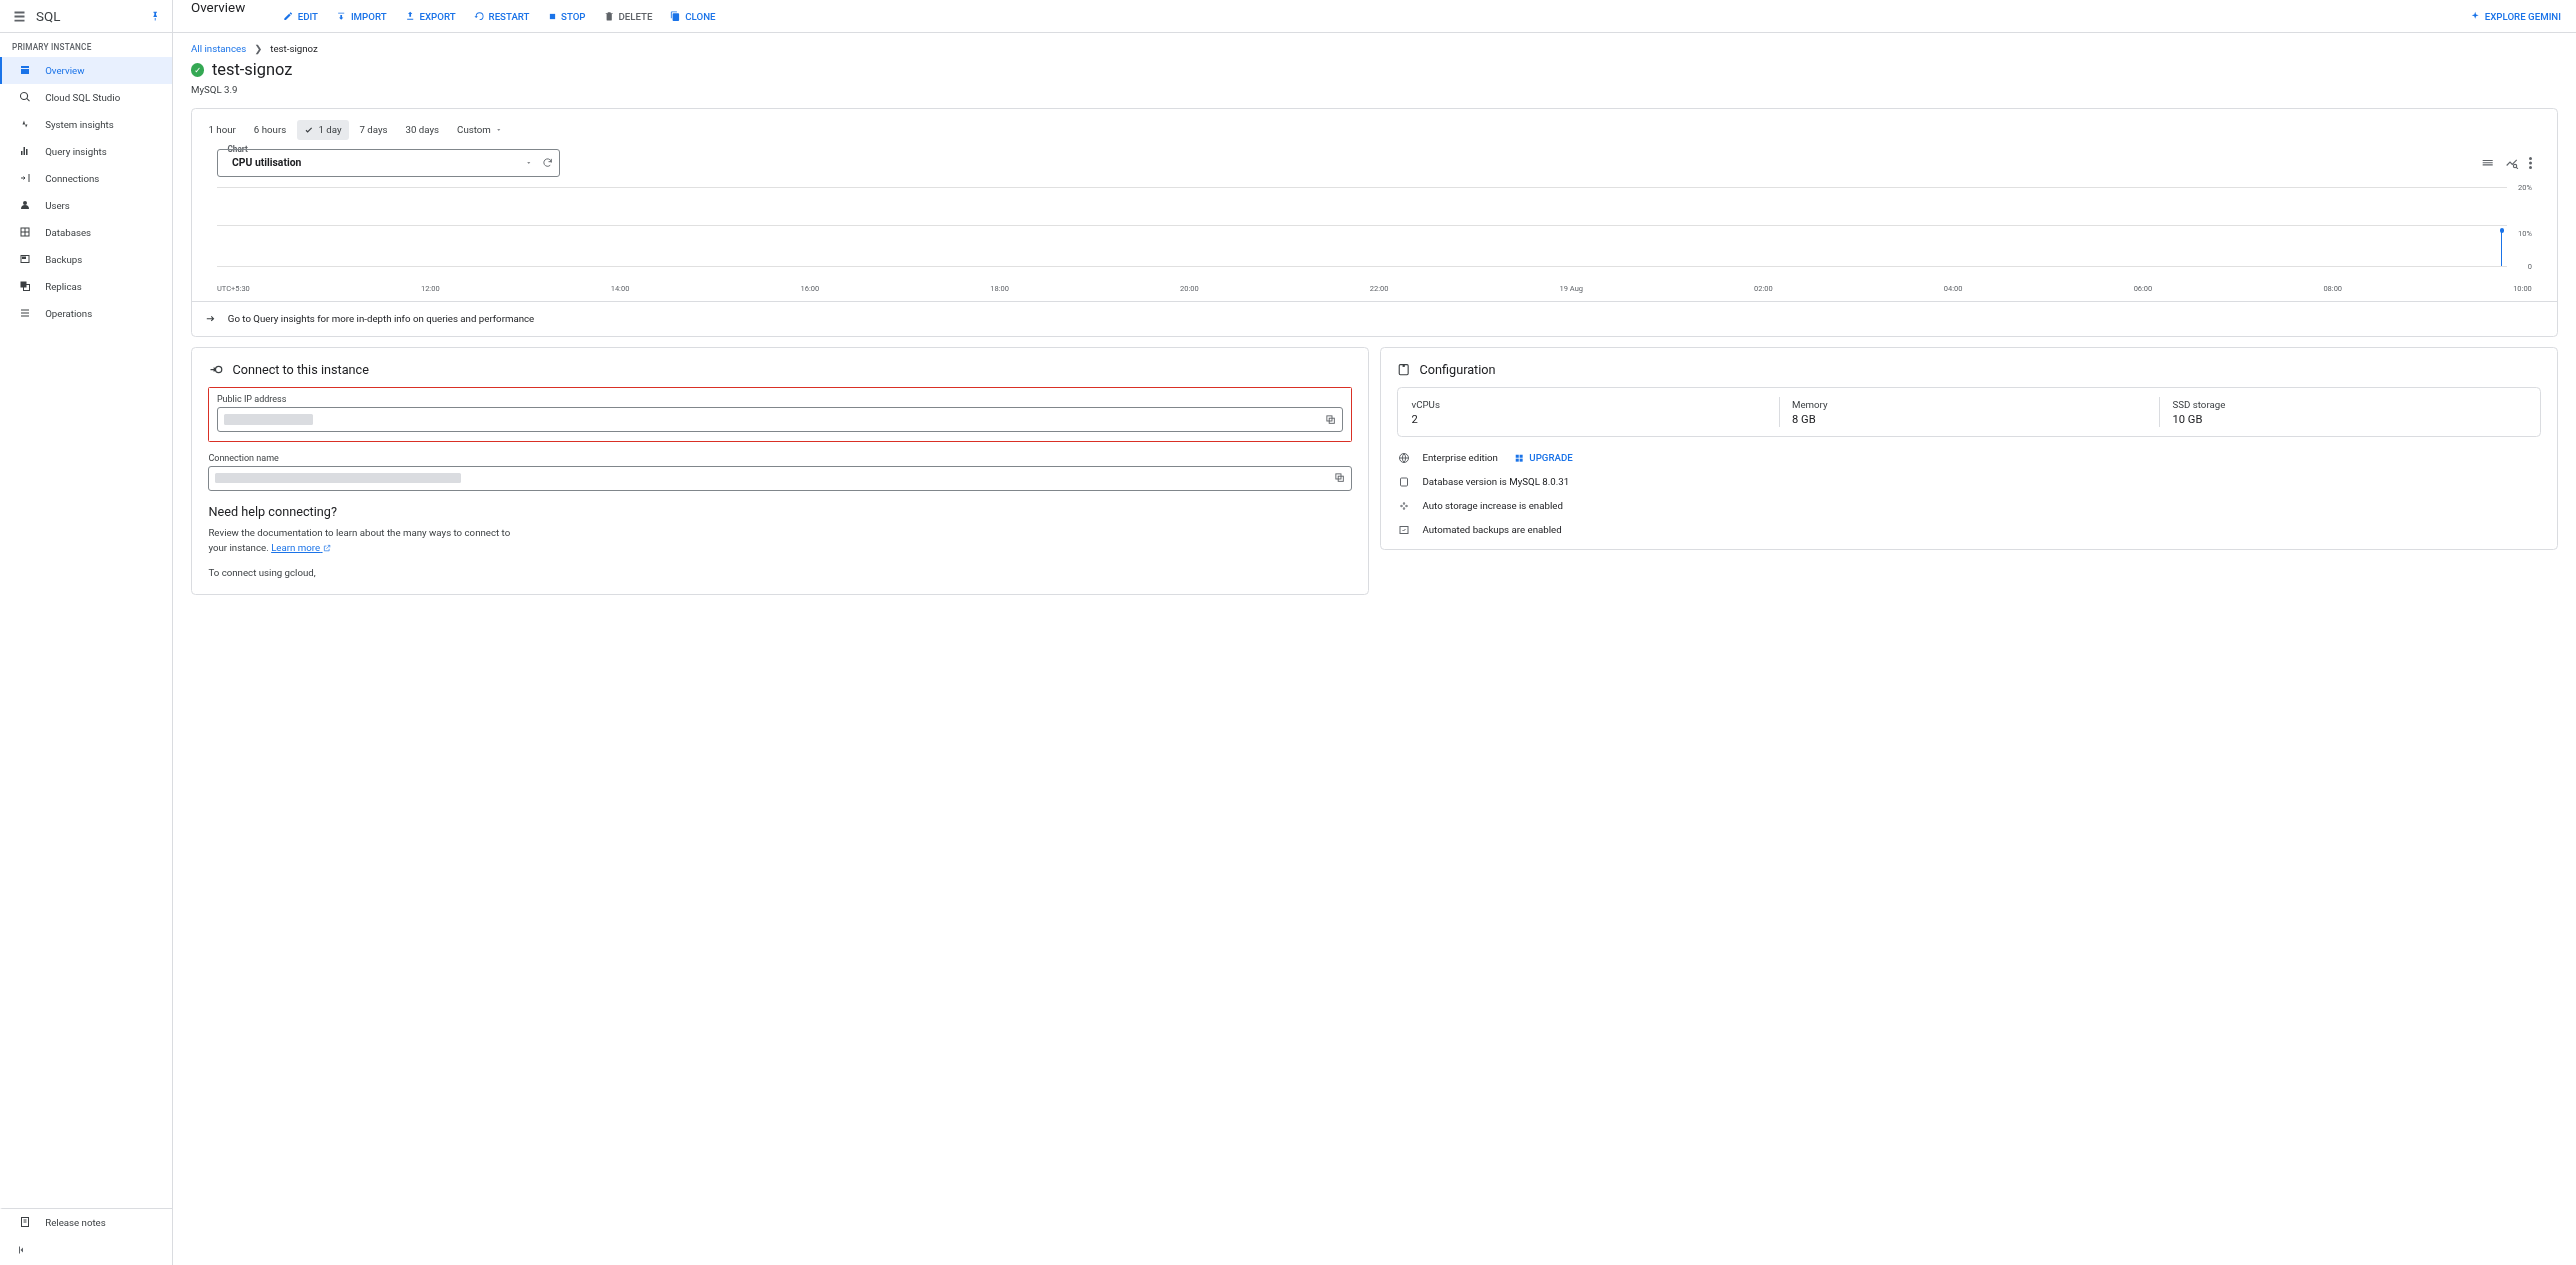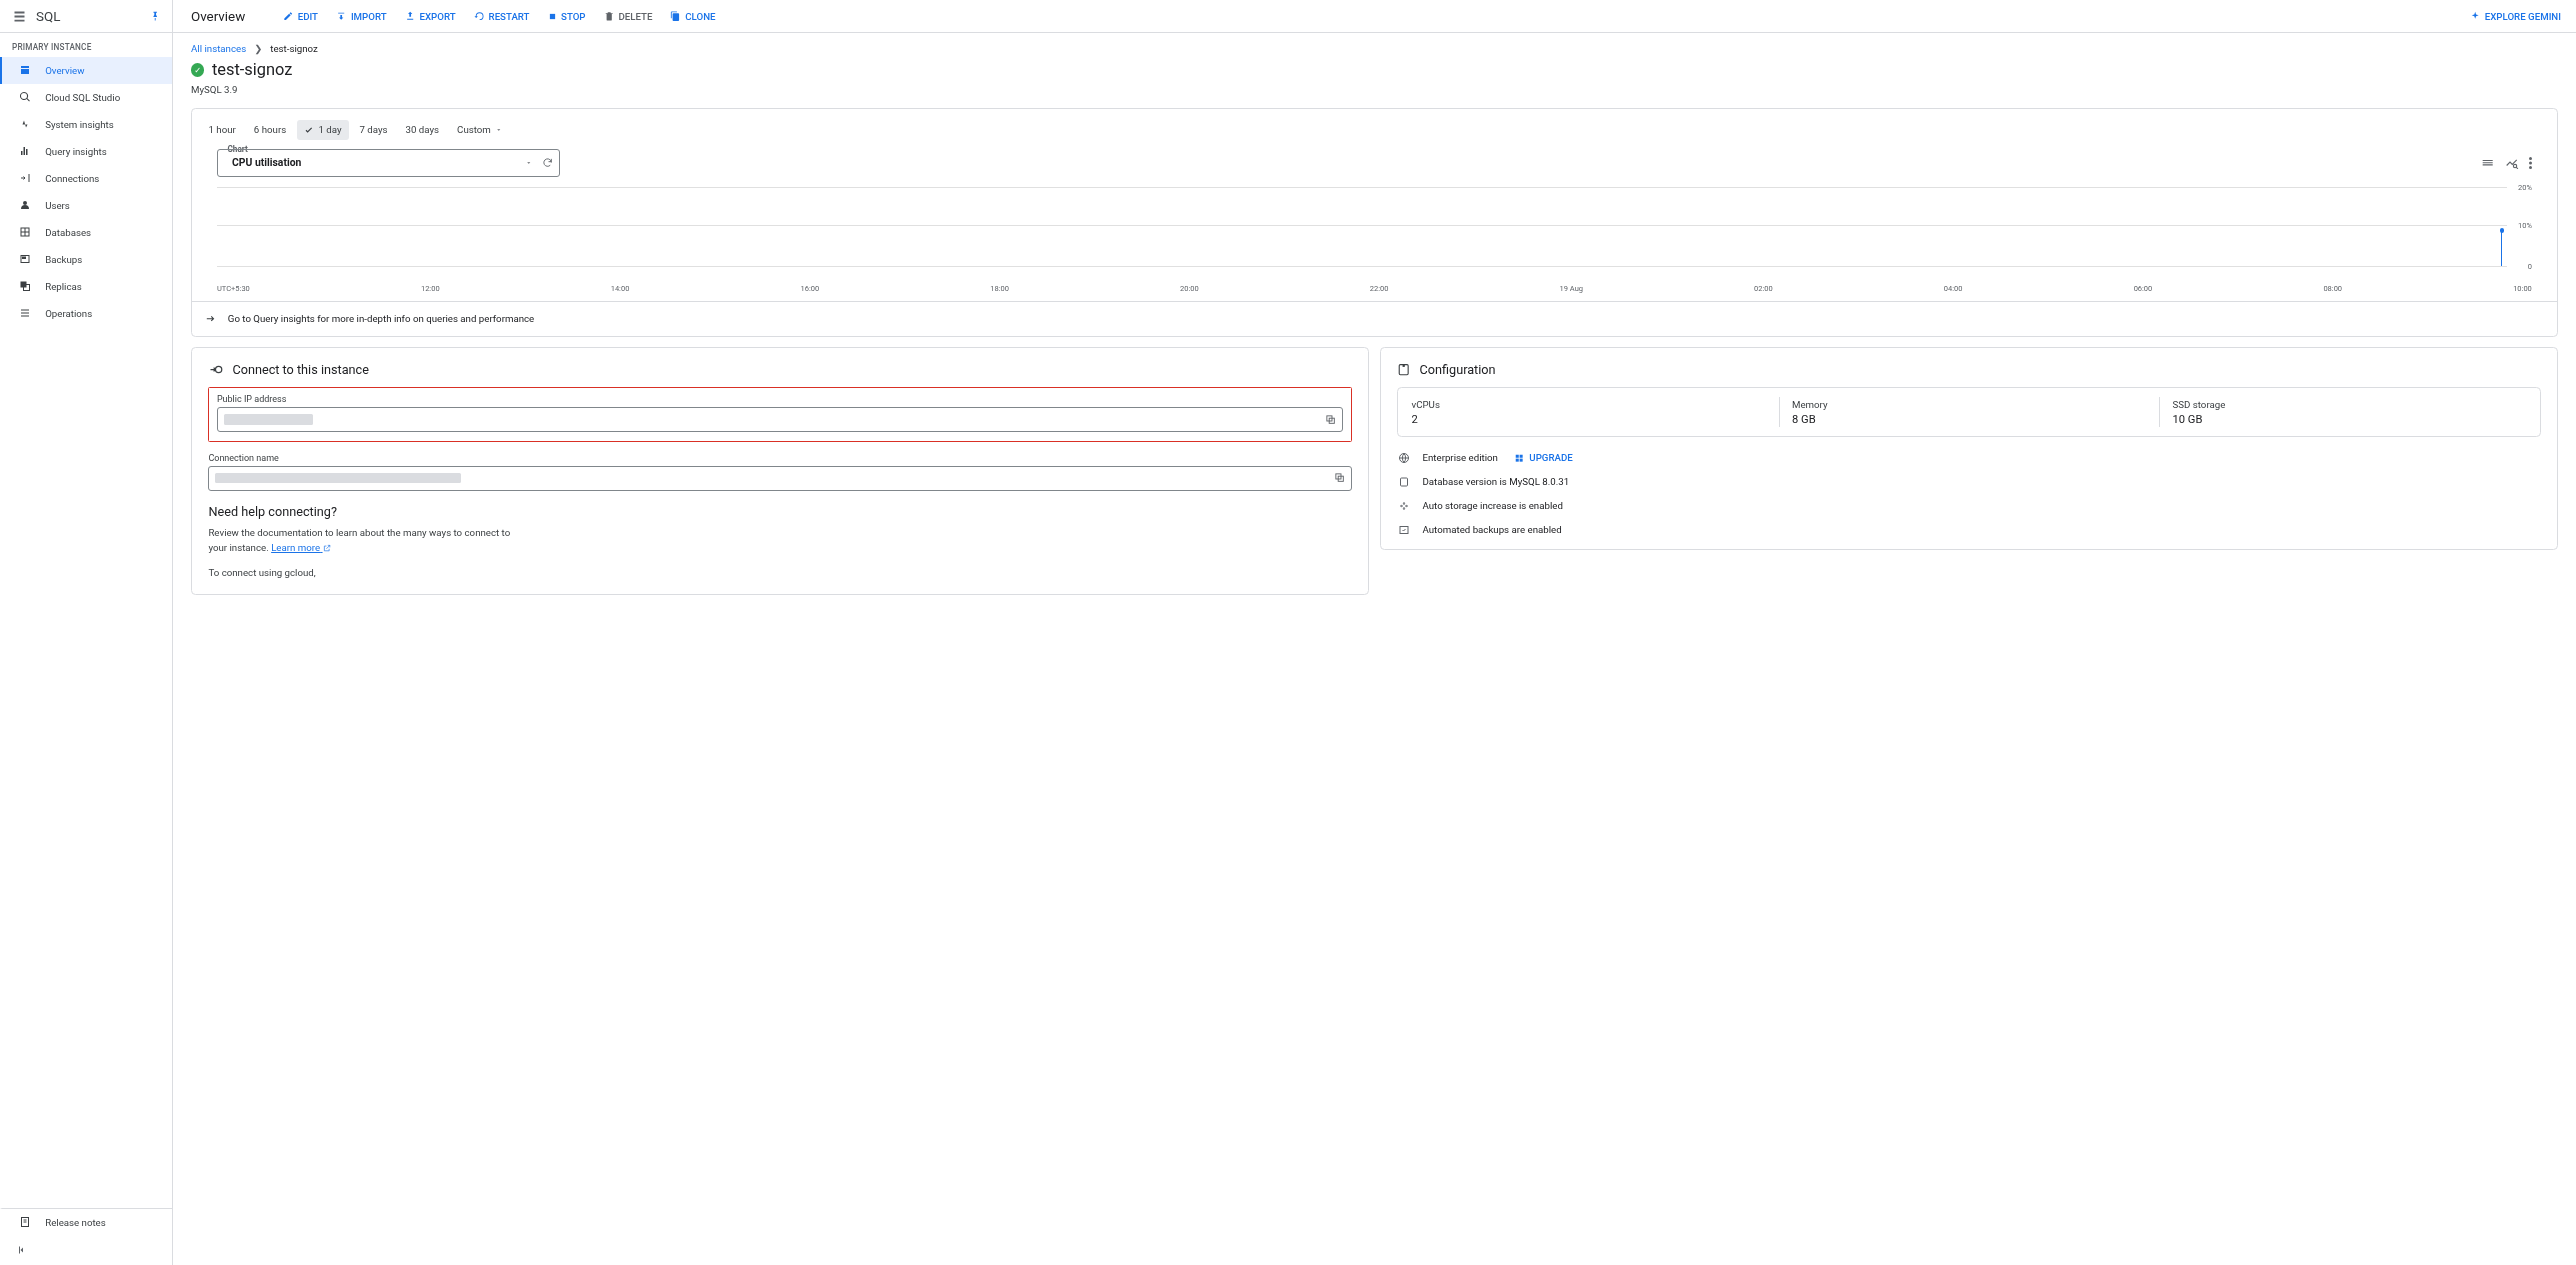--- a/index.html
+++ b/index.html
@@ -1,18 +1,18 @@
 <!DOCTYPE html>
 <html style="font-size:12px"><head>
 <meta charset="utf-8">
 <style>
   * { box-sizing: border-box; margin: 0; padding: 0; }
   body { font-family: 'Google Sans', Roboto, Arial, sans-serif; font-size: 9.7px; color: #202124; background: #fff; overflow: hidden; }
   .app { display: flex; flex-direction: column; width: 100vw; height: 100vh; }
-  .topbar { display: flex; align-items: center; height: 33px; border-bottom: 0.7px solid #dadce0; }
+  .topbar { display: flex; height: 33px; border-bottom: 0.7px solid #dadce0; }
   .product-area { display: flex; align-items: center; width: 173px; padding: 0 12px; border-right: 0.7px solid #dadce0; height: 33px; justify-content: space-between;}
   .product-left { display:flex; align-items:center; gap:9px; }
   .product-name { font-size: 13.4px; color: #3c4043; }
   .pin-btn { color: #5f6368; cursor: pointer; font-size:12px;}
   .breadcrumb-title { font-size: 13.4px; color: #202124; padding: 0 18px; font-weight:400;}
   .actions { display: flex; align-items: center; gap: 3px; margin-left: 12px; }
   .action-btn { display: inline-flex; align-items: center; gap: 4.5px; padding: 4.5px 7.5px; color: #1a73e8; font-weight: 500; font-size: 9.7px; cursor: pointer; border-radius:3px; text-transform: uppercase;}
   .action-btn.muted { color: #5f6368; }
   .topbar-spacer { flex: 1; }
   .explore { display:inline-flex; align-items:center; gap:4.5px; color:#1a73e8; font-weight:500; font-size:9.7px; padding:0 15px; cursor:pointer; text-transform: uppercase;}
@@ -326,21 +326,21 @@
                   <circle cx="2" cy="14" r="2"></circle>
                 </svg>
               </span>
           </div>
         </div>
 
         <div class="chart-area">
           <div class="gridline" style="top:3px;"></div>
           <span class="ytick" style="top:3px;">20%</span>
           <div class="gridline" style="top:41px;"></div>
-          <span class="ytick" style="top:41px;">10%</span>
+          <span class="ytick" style="top:49px;">10%</span>
           <div class="gridline" style="top:82px;"></div>
           <span class="ytick" style="top:82px;">0</span>
           <div class="data-stem" style="right:30px; top:46px; height:36px;"></div>
           <div class="data-point" style="right:27.6px; top:44px;"></div>
         </div>
         <div class="xaxis">
           <span>UTC+5:30</span>
           <span>12:00</span>
           <span>14:00</span>
           <span>16:00</span>

